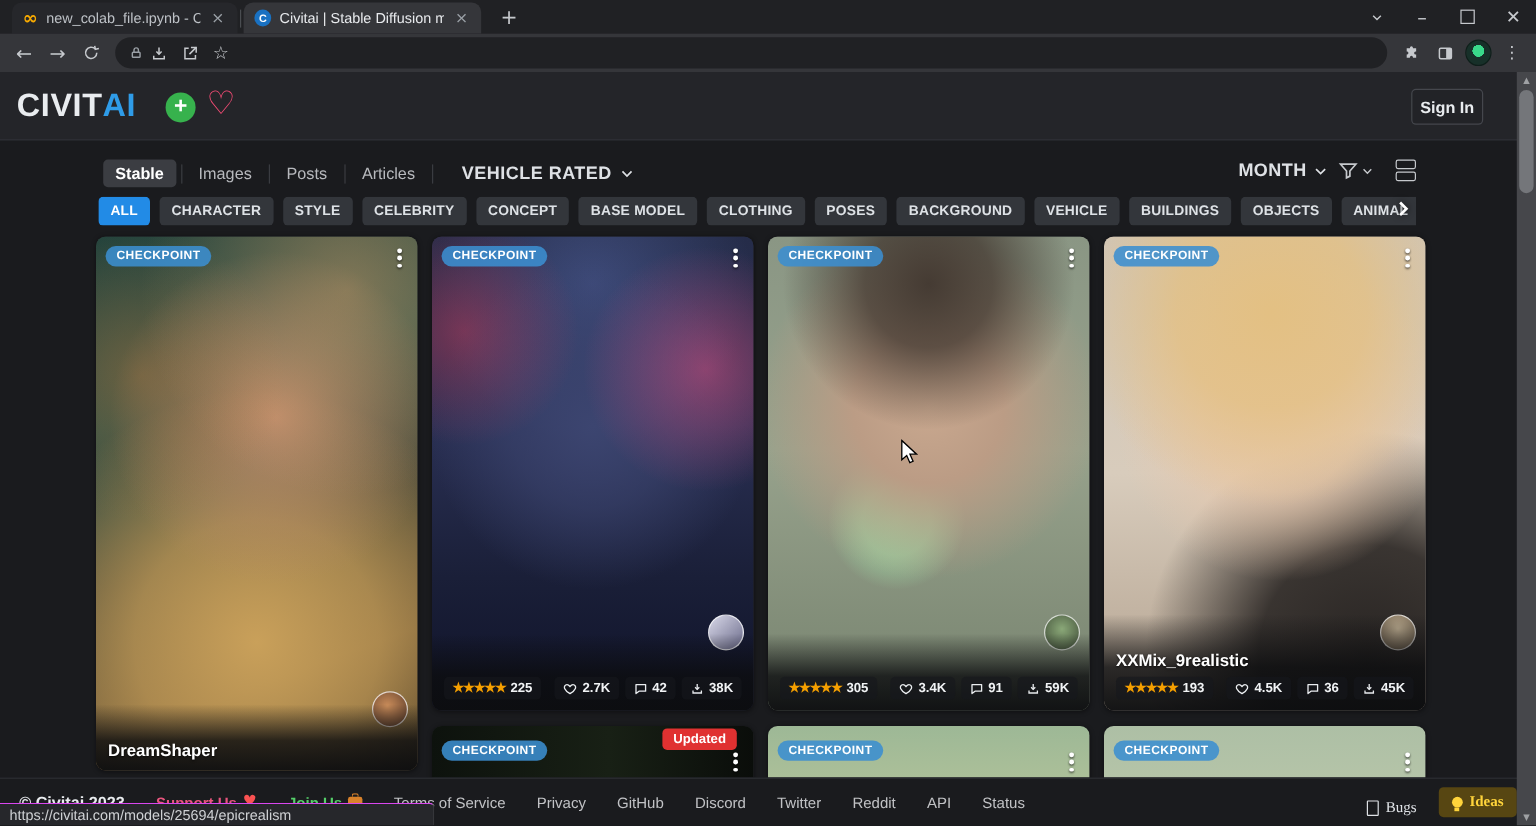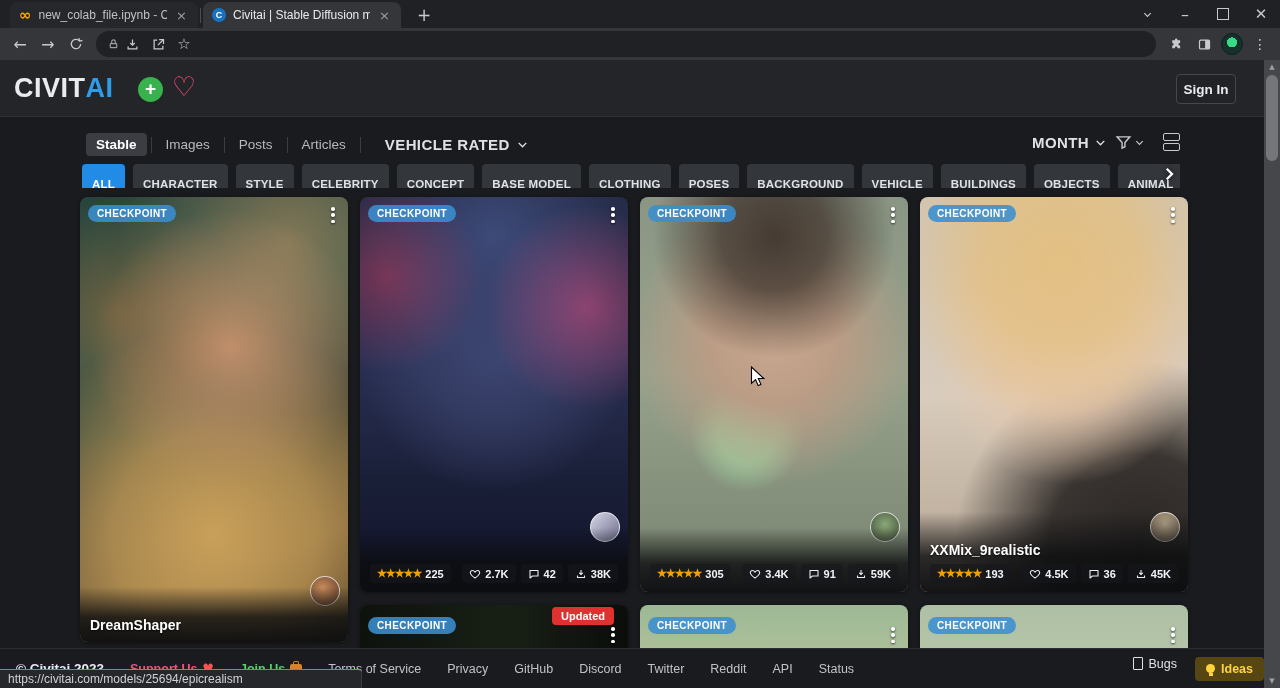--- a/index.html
+++ b/index.html
@@ -54,21 +54,21 @@
   .feedtab.active{background:#3b3d42;border-radius:4px;color:#fff;font-weight:700;}
   .vdiv{width:1px;height:16px;background:#3a3c41;margin:0 4px;}
   .sort{display:flex;align-items:center;gap:6px;margin-left:20px;color:#dee1e5;font-size:15px;font-weight:700;letter-spacing:.4px;}
   .rightcontrols{position:absolute;top:16px;right:100px;display:flex;align-items:center;gap:8px;color:#dee1e5;}
   .period{font-size:15px;font-weight:700;letter-spacing:.4px;display:flex;align-items:center;gap:5px;}
   .iconbtn{display:flex;align-items:center;gap:2px;color:#c6c9cd;}
   .layout-ic{display:flex;flex-direction:column;gap:2px;margin-left:10px;}
   .layout-ic span{width:15px;height:6px;border:1.5px solid #c6c9cd;border-radius:2px;}
 
   .chips{position:absolute;top:47px;left:82px;width:1098px;height:24px;display:flex;gap:8px;overflow:hidden;}
-  .chip{height:40px;padding:0 10px;border-radius:4px;background:#33363b;color:#dee2e6;font-size:11.5px;font-weight:700;letter-spacing:.2px;display:flex;align-items:center;white-space:nowrap;box-sizing:border-box;}
+  .chip{height:24px;padding:0 10px;border-radius:4px;background:#33363b;color:#dee2e6;font-size:11.5px;font-weight:700;letter-spacing:.2px;display:flex;align-items:center;white-space:nowrap;box-sizing:border-box;}
   .chip.active{background:#228be6;color:#fff;}
   .chip-scroll{position:absolute;top:48px;left:1160px;color:#fff;filter:drop-shadow(0 0 3px rgba(0,0,0,.8));}
 
   
   .card{position:absolute;width:268px;border-radius:8px;overflow:hidden;background:#25262b;box-shadow:0 1px 4px rgba(0,0,0,.45);}
   .cimg{position:absolute;inset:0;}
   .img1{background:
     radial-gradient(circle at 78% 10%,rgba(235,170,110,.45),transparent 38%),
     radial-gradient(circle at 14% 26%,rgba(205,125,60,.40),transparent 30%),
     radial-gradient(circle at 56% 34%,#b98a6a 0%,rgba(185,138,106,.55) 18%,transparent 42%),
@@ -117,21 +117,21 @@
   
   .footer{position:absolute;left:0;right:0;top:648px;height:40px;background:#1a1b1e;border-top:1px solid #2c2e33;display:flex;align-items:center;padding:0 16px;box-sizing:border-box;z-index:5;}
   .copyright{font-size:13.5px;font-weight:700;color:#e9ecef;margin-right:26px;}
   .flinks{display:flex;gap:26px;align-items:center;font-size:12.5px;color:#c1c2c5;}
   .flink{display:flex;align-items:center;gap:5px;}
   .flink.support{color:#e8557e;font-weight:700;}
   .flink.support .hrt{color:#fa5252;font-size:13px;}
   .flink.join{color:#55cf6a;font-weight:700;}
   .briefcase{width:12px;height:9px;background:#d9822b;border-radius:2px;position:relative;}
   .briefcase::before{content:"";position:absolute;top:-3px;left:3px;width:6px;height:3px;border:1.5px solid #d9822b;border-bottom:none;border-radius:2px 2px 0 0;box-sizing:border-box;}
-  .fright{margin-left:auto;display:flex;align-items:flex-start;gap:18px;}
+  .fright{margin-left:auto;display:flex;align-items:flex-end;gap:18px;font-family:Liberation Serif, serif;}
   .bugs{display:flex;align-items:center;gap:6px;color:#dfe2e6;font-size:12.5px;}
   .tofu{width:8px;height:11px;border:1.3px solid #dfe2e6;border-radius:1px;}
   .ideas{display:flex;align-items:center;gap:6px;background:#574612;border-radius:4px;padding:5px 11px;color:#ffd43b;font-size:12.5px;font-weight:700;}
   .bulb{width:9px;height:9px;border-radius:50%;background:#ffd43b;position:relative;}
   .bulb::after{content:"";position:absolute;left:2.5px;top:9px;width:4px;height:3px;background:#ffd43b;}
 
   .statusbar{position:absolute;left:0;bottom:0;width:362px;height:19px;background:#26272b;border-top:1px solid #d946ef;border-right:1px solid #3a3b3f;border-top-right-radius:4px;display:flex;align-items:center;padding:0 8px;box-sizing:border-box;font-size:12px;color:#cfd1d4;z-index:8;white-space:nowrap;}
 
   
   .scrollbar{position:absolute;right:0;top:60px;bottom:0;width:16px;background:#46474b;z-index:9;}

